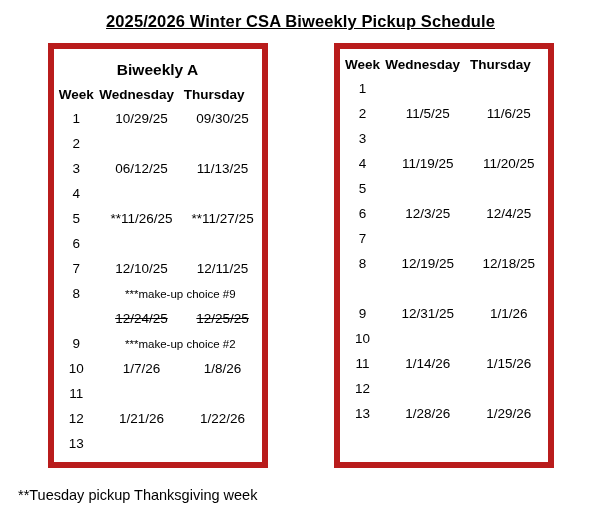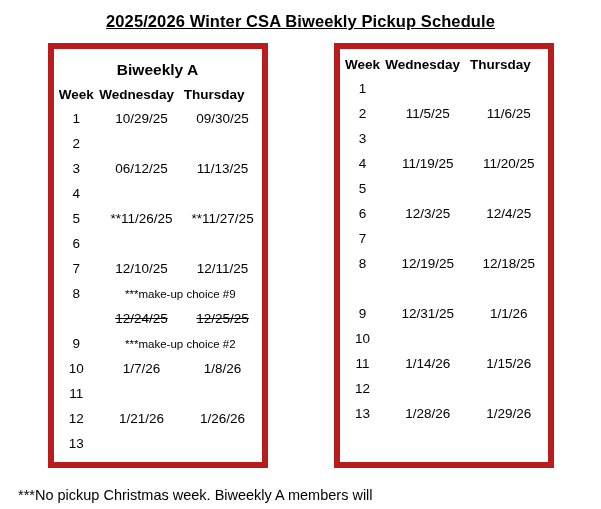--- a/index.html
+++ b/index.html
@@ -162,21 +162,21 @@
               <td class="day-c">1/8/26</td>
             </tr>
             <tr>
               <td class="week-c">11</td>
               <td class="day-c"></td>
               <td class="day-c"></td>
             </tr>
             <tr>
               <td class="week-c">12</td>
               <td class="day-c">1/21/26</td>
-              <td class="day-c">1/26/26</td>
+              <td class="day-c">1/22/26</td>
             </tr>
             <tr>
               <td class="week-c">13</td>
               <td class="day-c"></td>
               <td class="day-c"></td>
             </tr>
           </tbody>
       </table>
     </div>
 
@@ -260,19 +260,20 @@
               <td class="day-c">1/28/26</td>
               <td class="day-c">1/29/26</td>
             </tr>
           </tbody>
       </table>
     </div>
 
   </div>
 
   <div class="footnotes">
+    <div class="fn1">**Tuesday pickup Thanksgiving week</div>
     <div class="fn2">
       <span>***No pickup Christmas week. Biweekly A members will</span>
       
     </div>
   </div>
 
 </div>
 
 </body></html>

